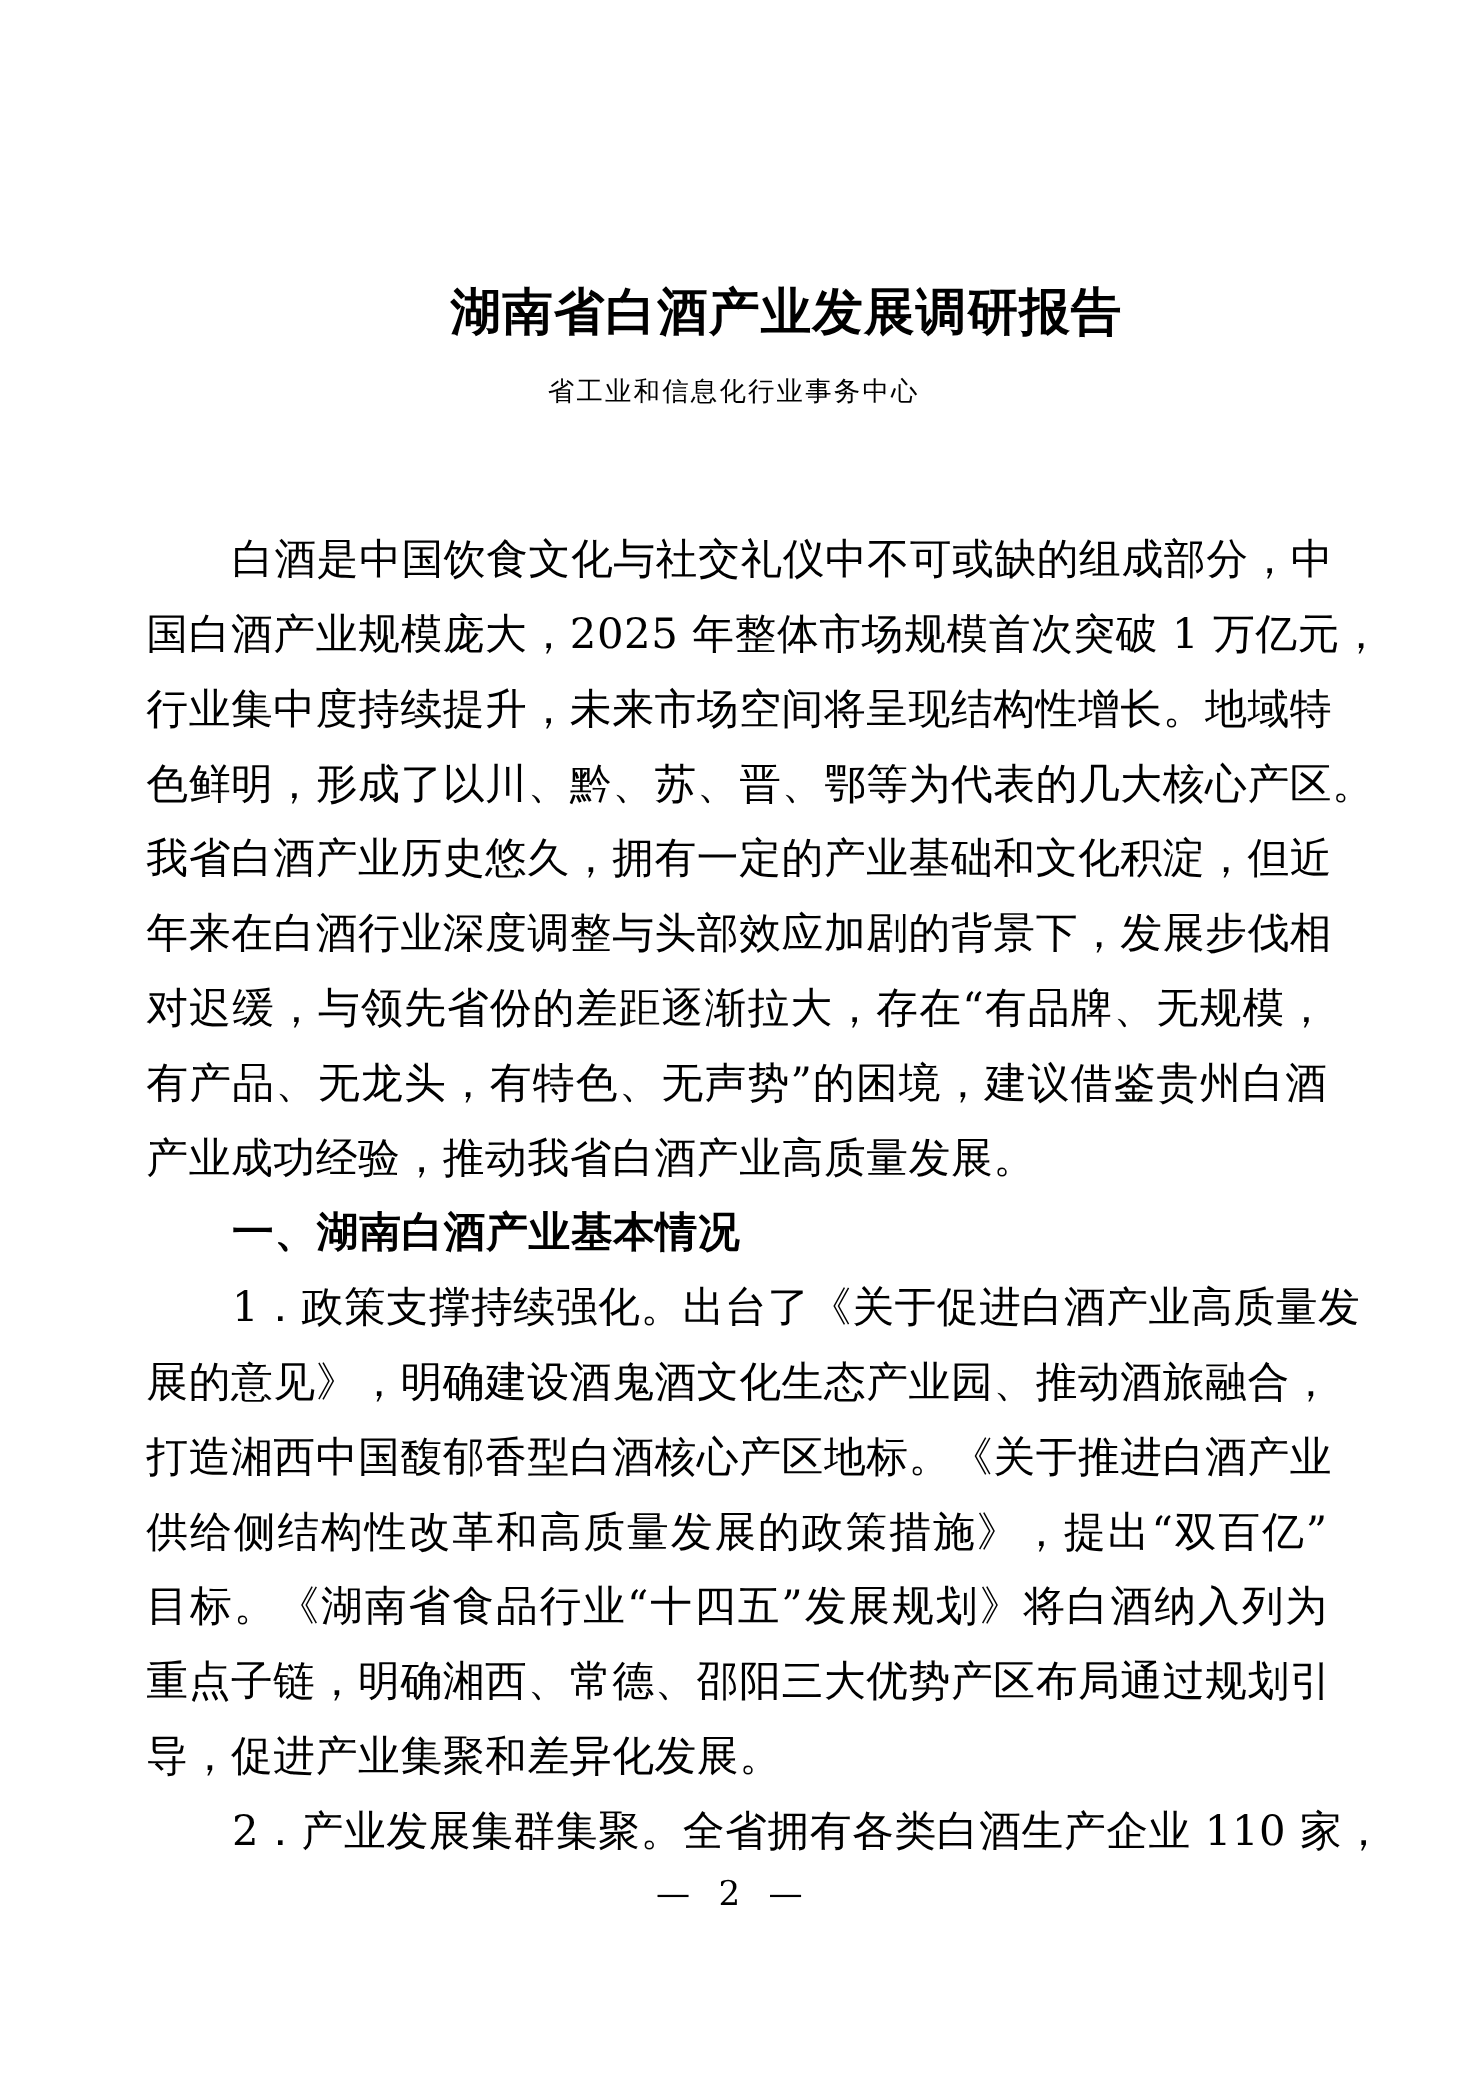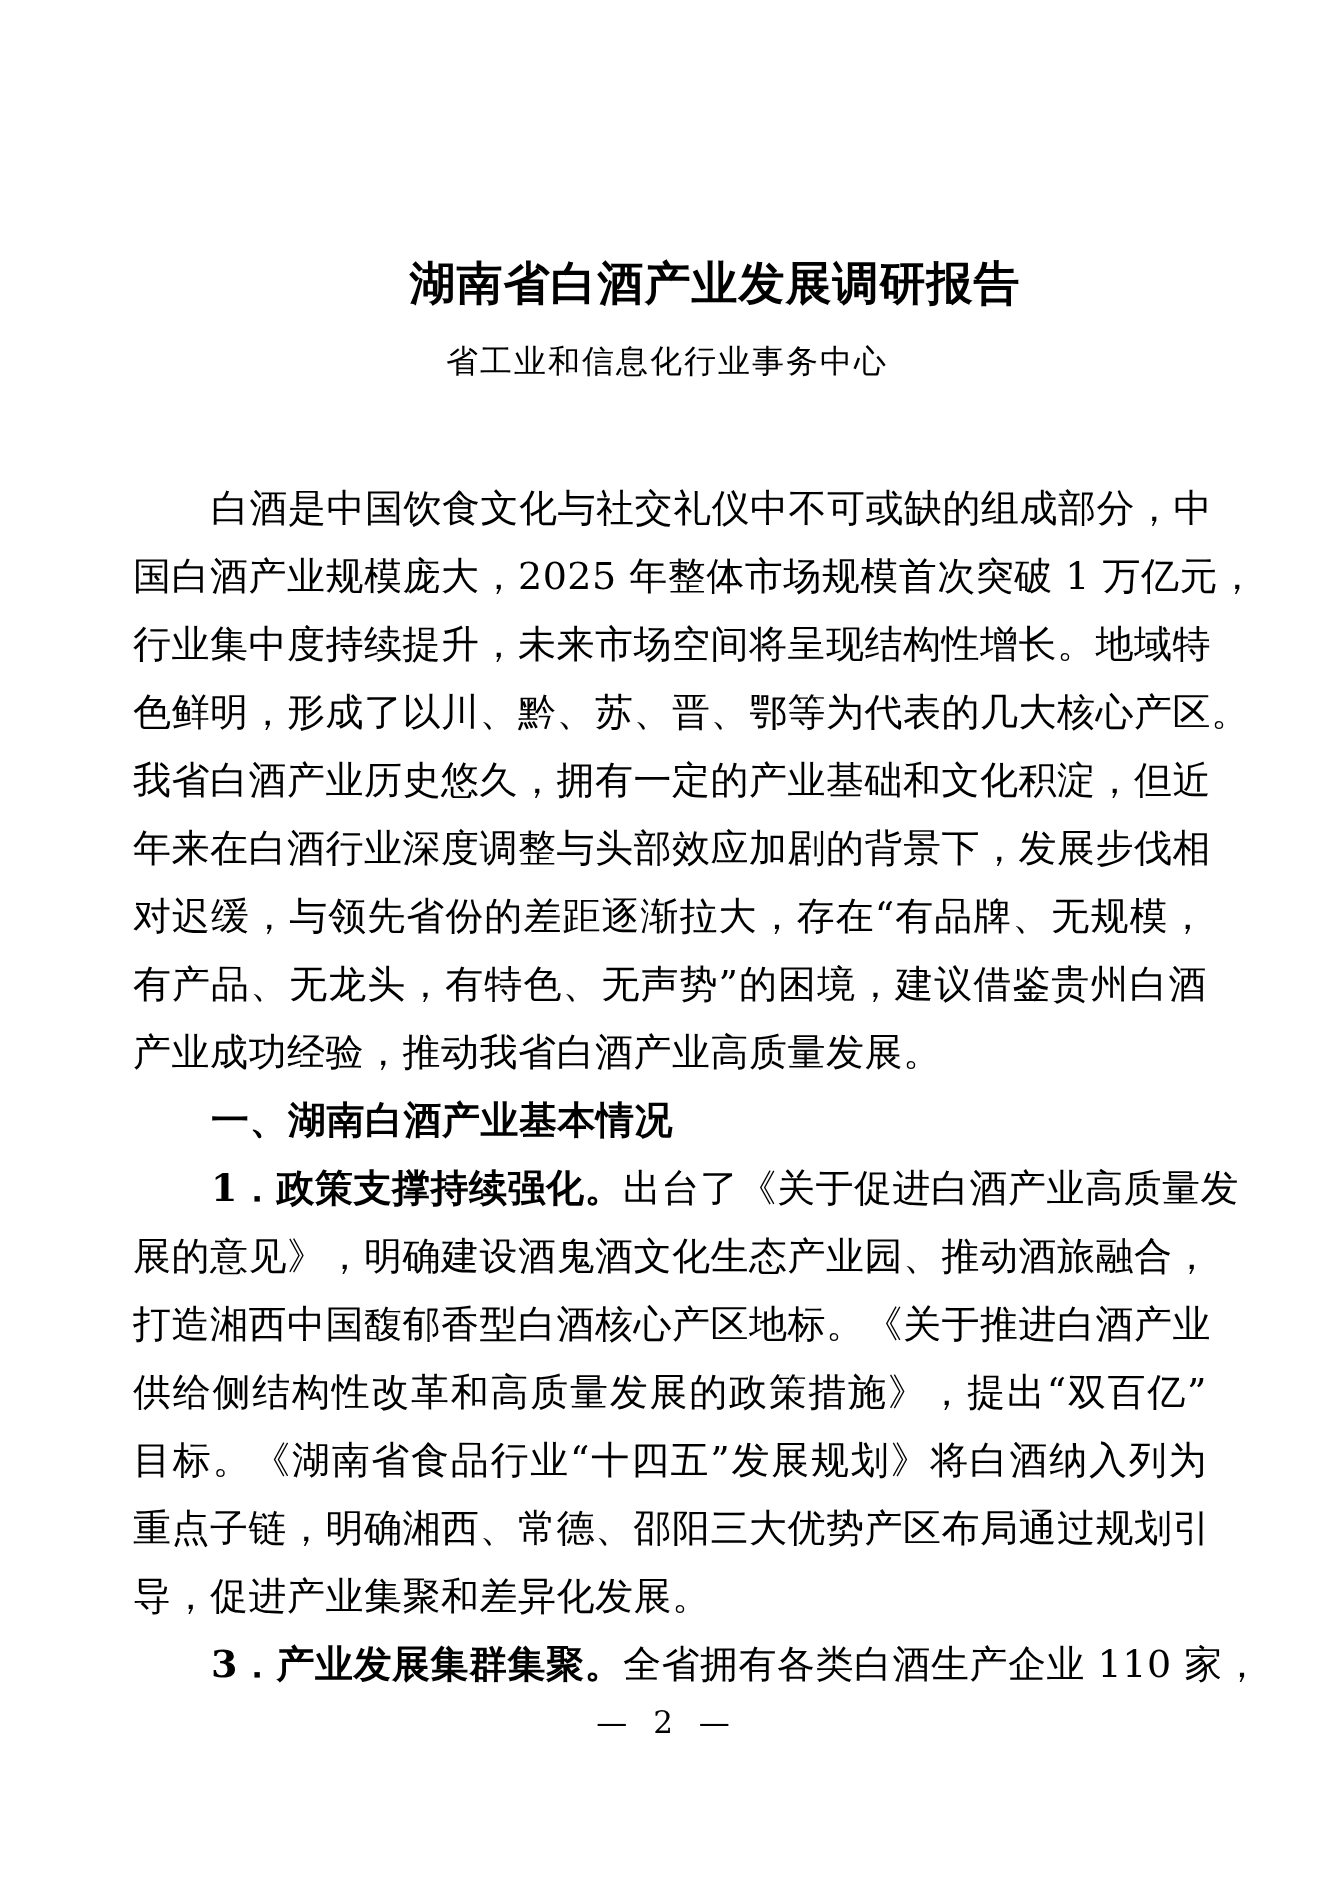--- a/index.html
+++ b/index.html
@@ -28,21 +28,21 @@
     line-height: 1.2;
     font-family: "DejaVu Serif", "Liberation Serif", serif;
     padding-left: 48px;
   }
   .doc-subtitle {
     position: absolute;
     top: 342px;
     left: 0;
     width: 100%;
     text-align: center;
-    font-size: 32px;
+    font-size: 24px;
     font-weight: normal;
     letter-spacing: 2px;
     line-height: 1.2;
   }
   .content {
     position: absolute;
     left: 133px;
     top: 474px;
     width: 1074px;
   }
@@ -64,21 +64,21 @@
     text-align-last: left;
   }
   .line.heading {
     font-family: "DejaVu Sans", "Liberation Sans", sans-serif;
     font-weight: bold;
     text-align: right;
     text-align-last: left;
     font-size: 38px;
   }
   .bold-lead {
-    font-weight: bold;
+    font-weight: normal;
   }
   .page-footer {
     position: absolute;
     top: 1702px;
     left: 0;
     width: 100%;
     text-align: center;
     font-size: 31px;
     line-height: 40px;
     letter-spacing: 8px;
@@ -111,20 +111,20 @@
       <span class="bold-lead">1．政策支撑持续强化。</span><span>出台了《关于促进白酒产业高质量发</span>
     </div>
     <div class="line">展的意见》，明确建设酒鬼酒文化生态产业园、推动酒旅融合，</div>
     <div class="line">打造湘西中国馥郁香型白酒核心产区地标。《关于推进白酒产业</div>
     <div class="line">供给侧结构性改革和高质量发展的政策措施》，提出“双百亿”</div>
     <div class="line">目标。《湖南省食品行业“十四五”发展规划》将白酒纳入列为</div>
     <div class="line">重点子链，明确湘西、常德、邵阳三大优势产区布局通过规划引</div>
     <div class="line no-just">导，促进产业集聚和差异化发展。</div>
 
     <div class="line indent">
-      <span class="bold-lead">3．产业发展集群集聚。</span><span>全省拥有各类白酒生产企业 110 家，</span>
+      <span class="bold-lead">2．产业发展集群集聚。</span><span>全省拥有各类白酒生产企业 110 家，</span>
     </div>
 
   </div>
 
   <div class="page-footer">— 2 —</div>
 
 </div>
 
 </body></html>

